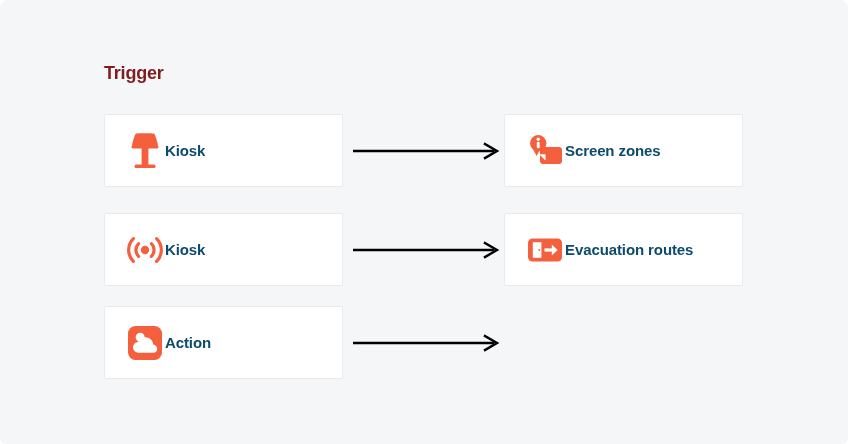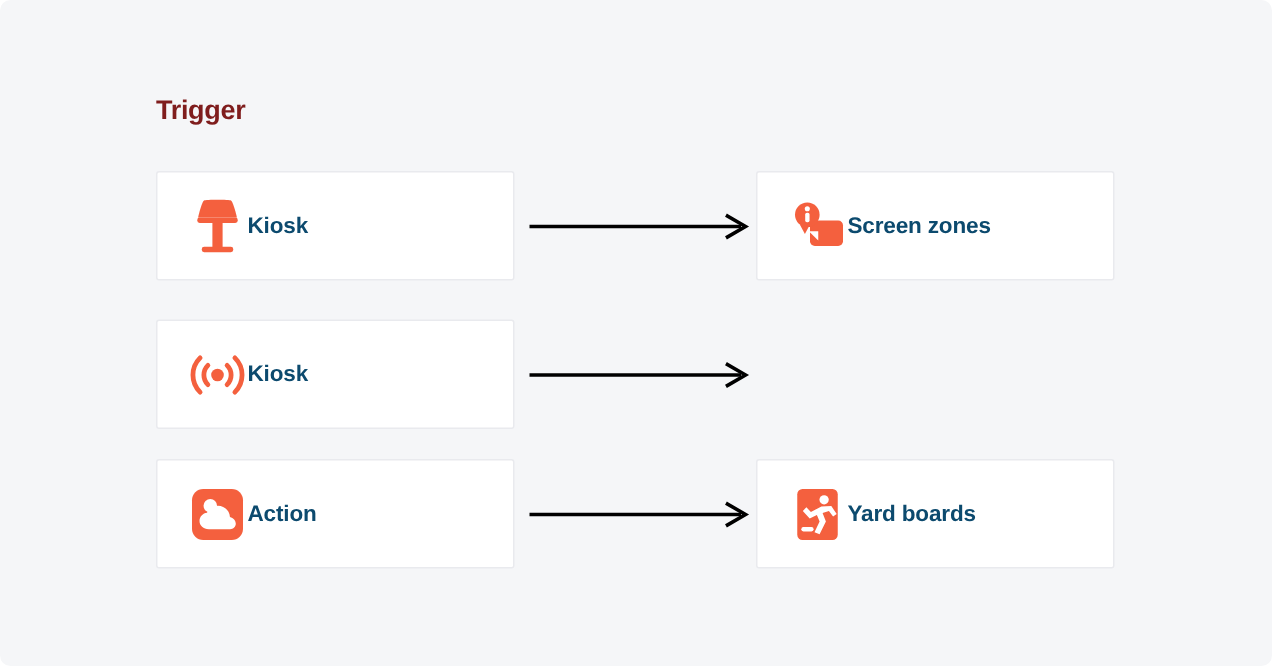--- a/index.html
+++ b/index.html
@@ -110,38 +110,39 @@
       <path d="M31.6 8.6 A16 16 0 0 1 31.6 31.4" fill="none" stroke="#f4603e" stroke-width="3.2" stroke-linecap="round"></path>
     </svg>
     <div class="card-label">Kiosk</div>
   </div>
 
   <svg class="arrow row2" viewBox="0 0 148 20">
     <line x1="1" y1="10" x2="142" y2="10" stroke="#000" stroke-width="2.4"></line>
     <polyline points="133,3 145,10 133,17" fill="none" stroke="#000" stroke-width="2.4" stroke-linecap="square" stroke-linejoin="miter"></polyline>
   </svg>
 
+  <div class="card right-col row2">
+    <svg class="card-icon" viewBox="0 0 40 40">
+      <rect x="3" y="8.5" width="34" height="23" rx="4.4" fill="#f4603e"></rect>
+      <rect x="7.8" y="12.2" width="8.6" height="15.6" fill="#ffffff"></rect>
+      <circle cx="14.3" cy="20" r="0.95" fill="#f4603e"></circle>
+      <rect x="19.5" y="18.4" width="10" height="3.2" fill="#ffffff"></rect>
+      <path d="M26.8 14.6 L32.6 20 L26.8 25.4 Z" fill="#ffffff"></path>
+    </svg>
+    <div class="card-label">Evacuation routes</div>
+  </div>
 
   <div class="card left-col row3">
     <svg class="card-icon" viewBox="0 0 40 40">
       <rect x="3" y="3" width="34" height="34" rx="7.5" fill="#f4603e"></rect>
       <circle cx="15.2" cy="14.2" r="4.5" fill="#ffffff"></circle>
       <path d="M14.2 29.8 C10.6 29.8 8 27.3 8 24.3 C8 21.5 10.2 19.2 13 18.9 C14.2 16.1 17 14.2 20.3 14.2 C24.6 14.2 28.1 17.5 28.3 21.6 C30.6 22.1 32.2 24 32.2 26.2 C32.2 28.2 30.6 29.8 28.4 29.8 Z" fill="#ffffff"></path>
     </svg>
     <div class="card-label">Action</div>
   </div>
 
   <svg class="arrow row3" viewBox="0 0 148 20">
     <line x1="1" y1="10" x2="142" y2="10" stroke="#000" stroke-width="2.4"></line>
     <polyline points="133,3 145,10 133,17" fill="none" stroke="#000" stroke-width="2.4" stroke-linecap="square" stroke-linejoin="miter"></polyline>
   </svg>
 
-  <div class="card right-col row3">
-    <svg class="card-icon" viewBox="0 0 40 40">
-      <rect x="6.5" y="3" width="27" height="34" rx="3.5" fill="#f4603e"></rect>
-      <circle cx="24.4" cy="10.2" r="3.1" fill="#ffffff"></circle>
-      <path d="M22.6 14.6 L15.6 18.4 L12.6 15.2 L10.2 17.6 L14.8 22.6 L19.6 20.4 L21.4 24.6 L18.0 31.8 L21.4 33.2 L25.6 24.6 L23.4 19.0 L27.6 17.6 L30.4 21.4 L32.8 19.6 L29.2 14.4 Z" fill="#ffffff"></path>
-      <rect x="9.2" y="28.4" width="8.2" height="2.9" rx="1.4" fill="#ffffff"></rect>
-    </svg>
-    <div class="card-label">Yard boards</div>
-  </div>
 
 </div>
 
 </body></html>

